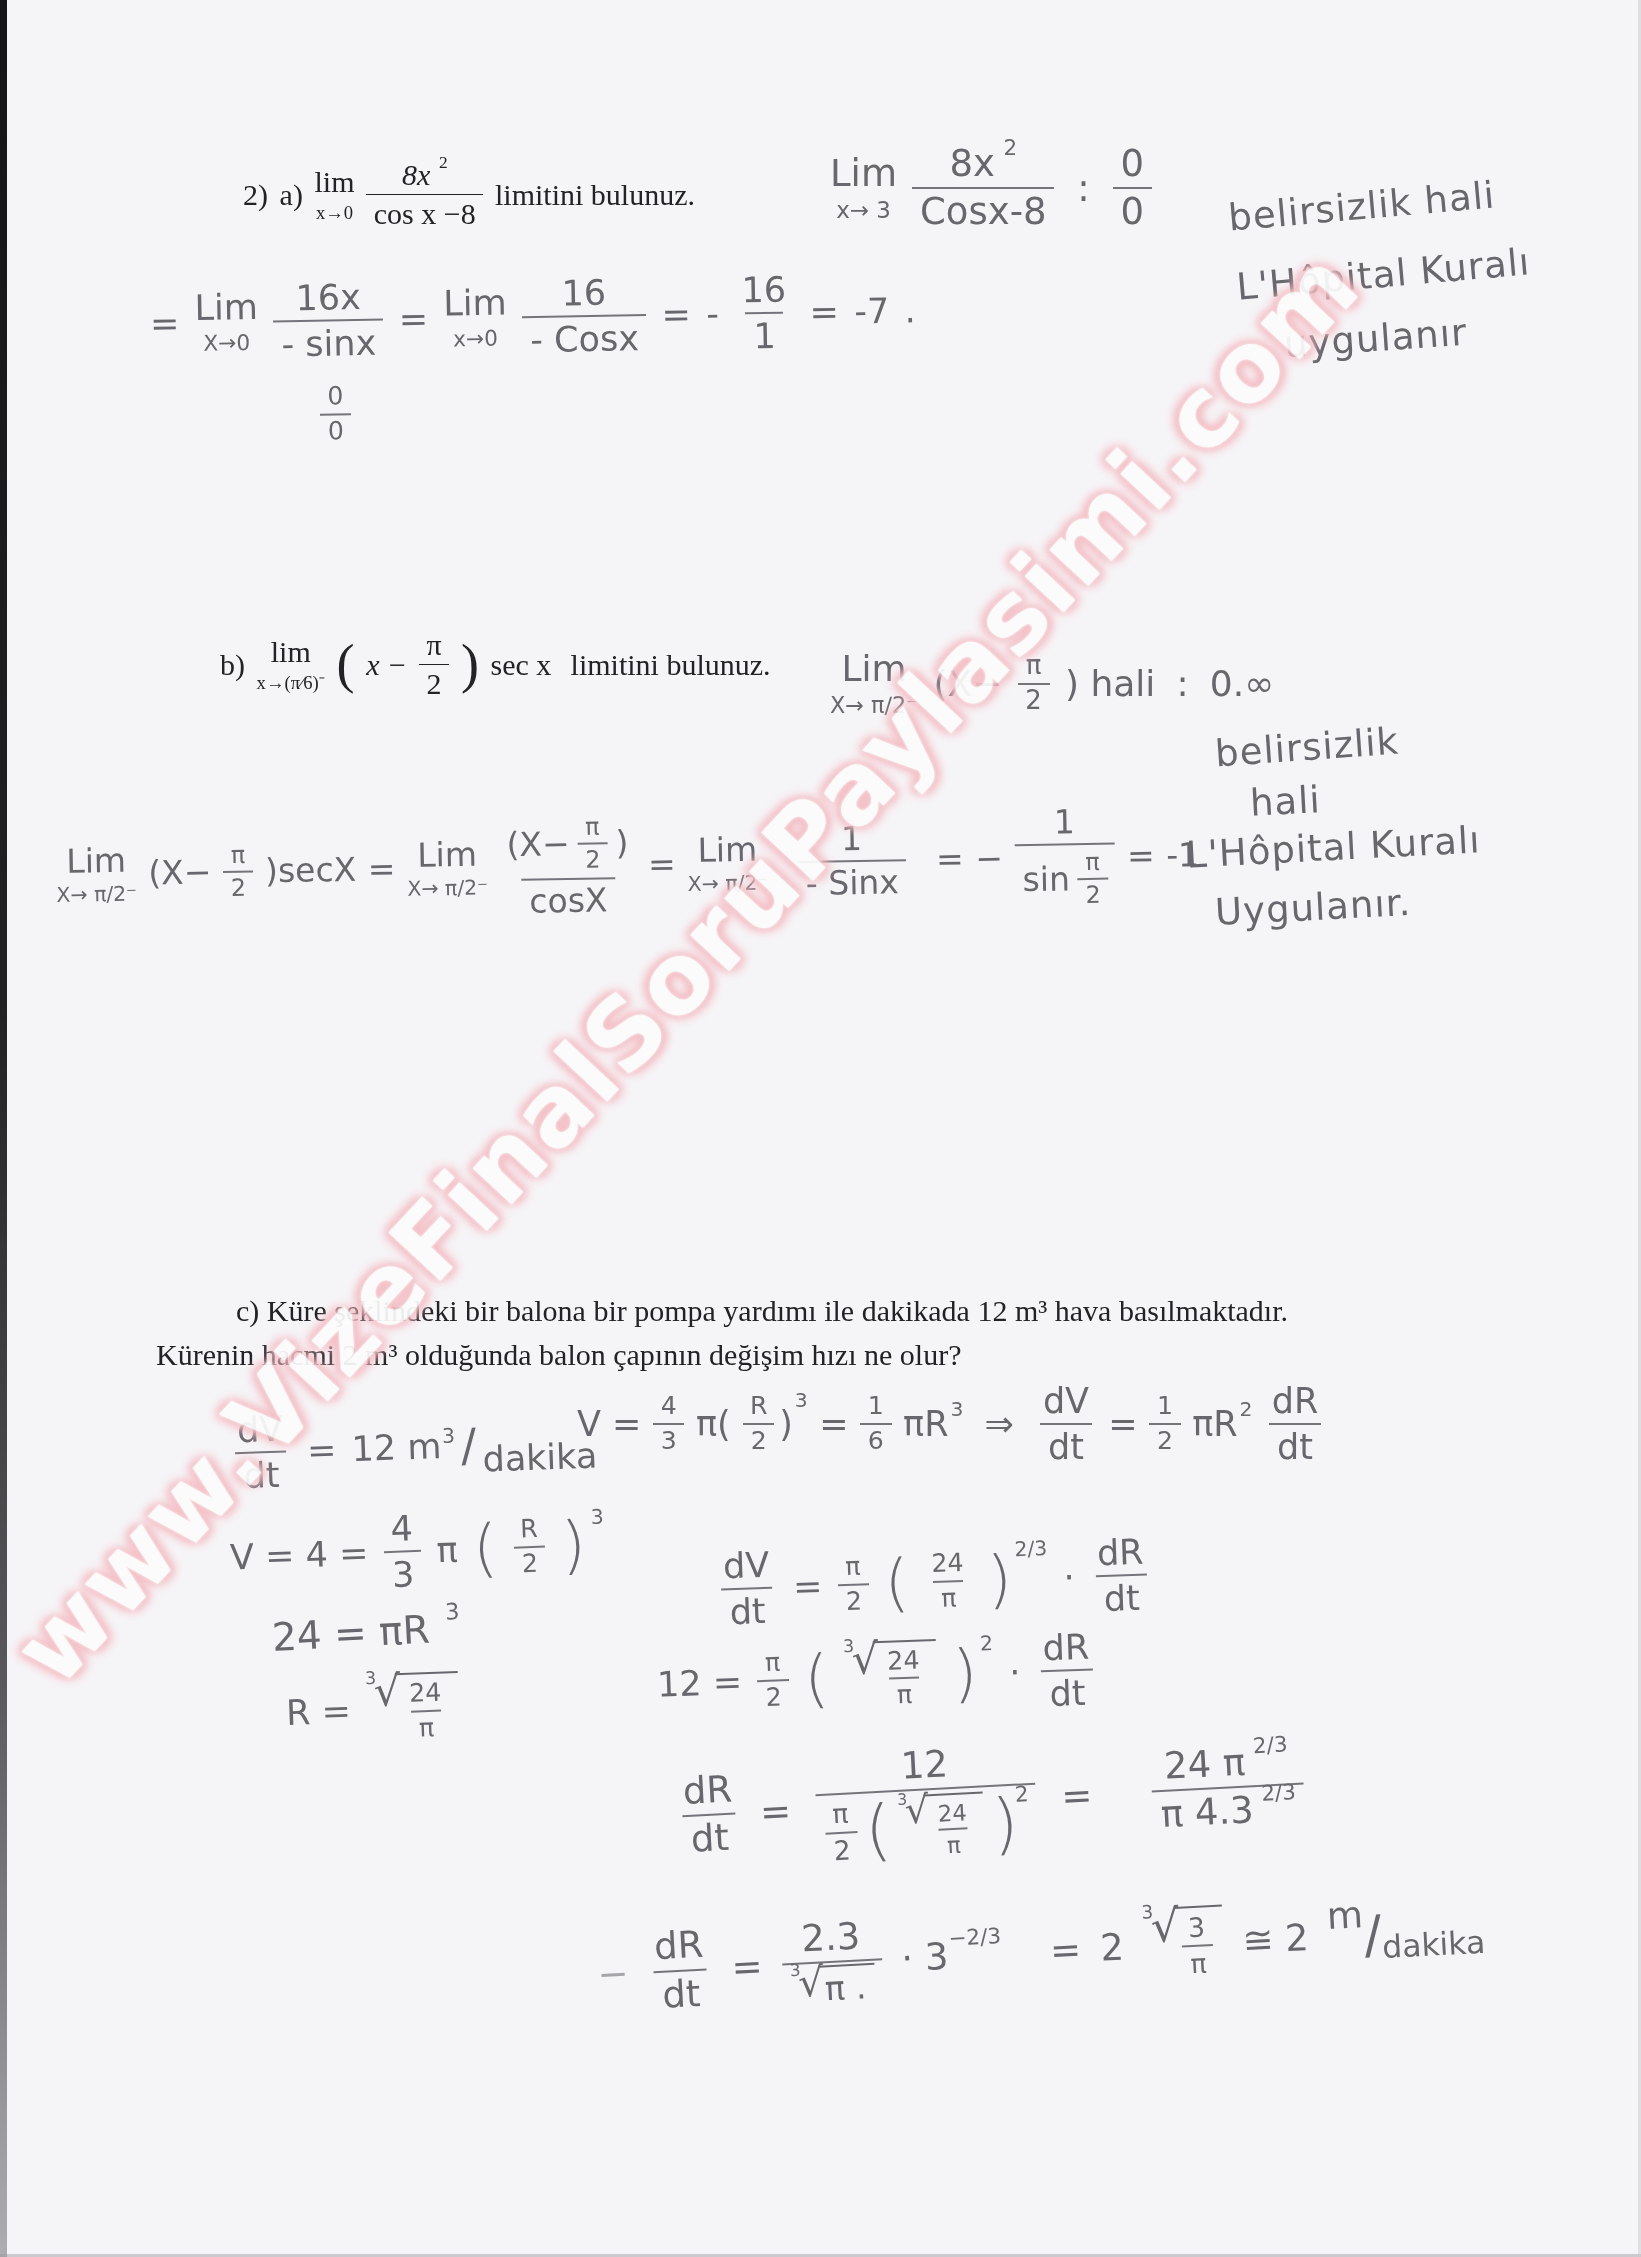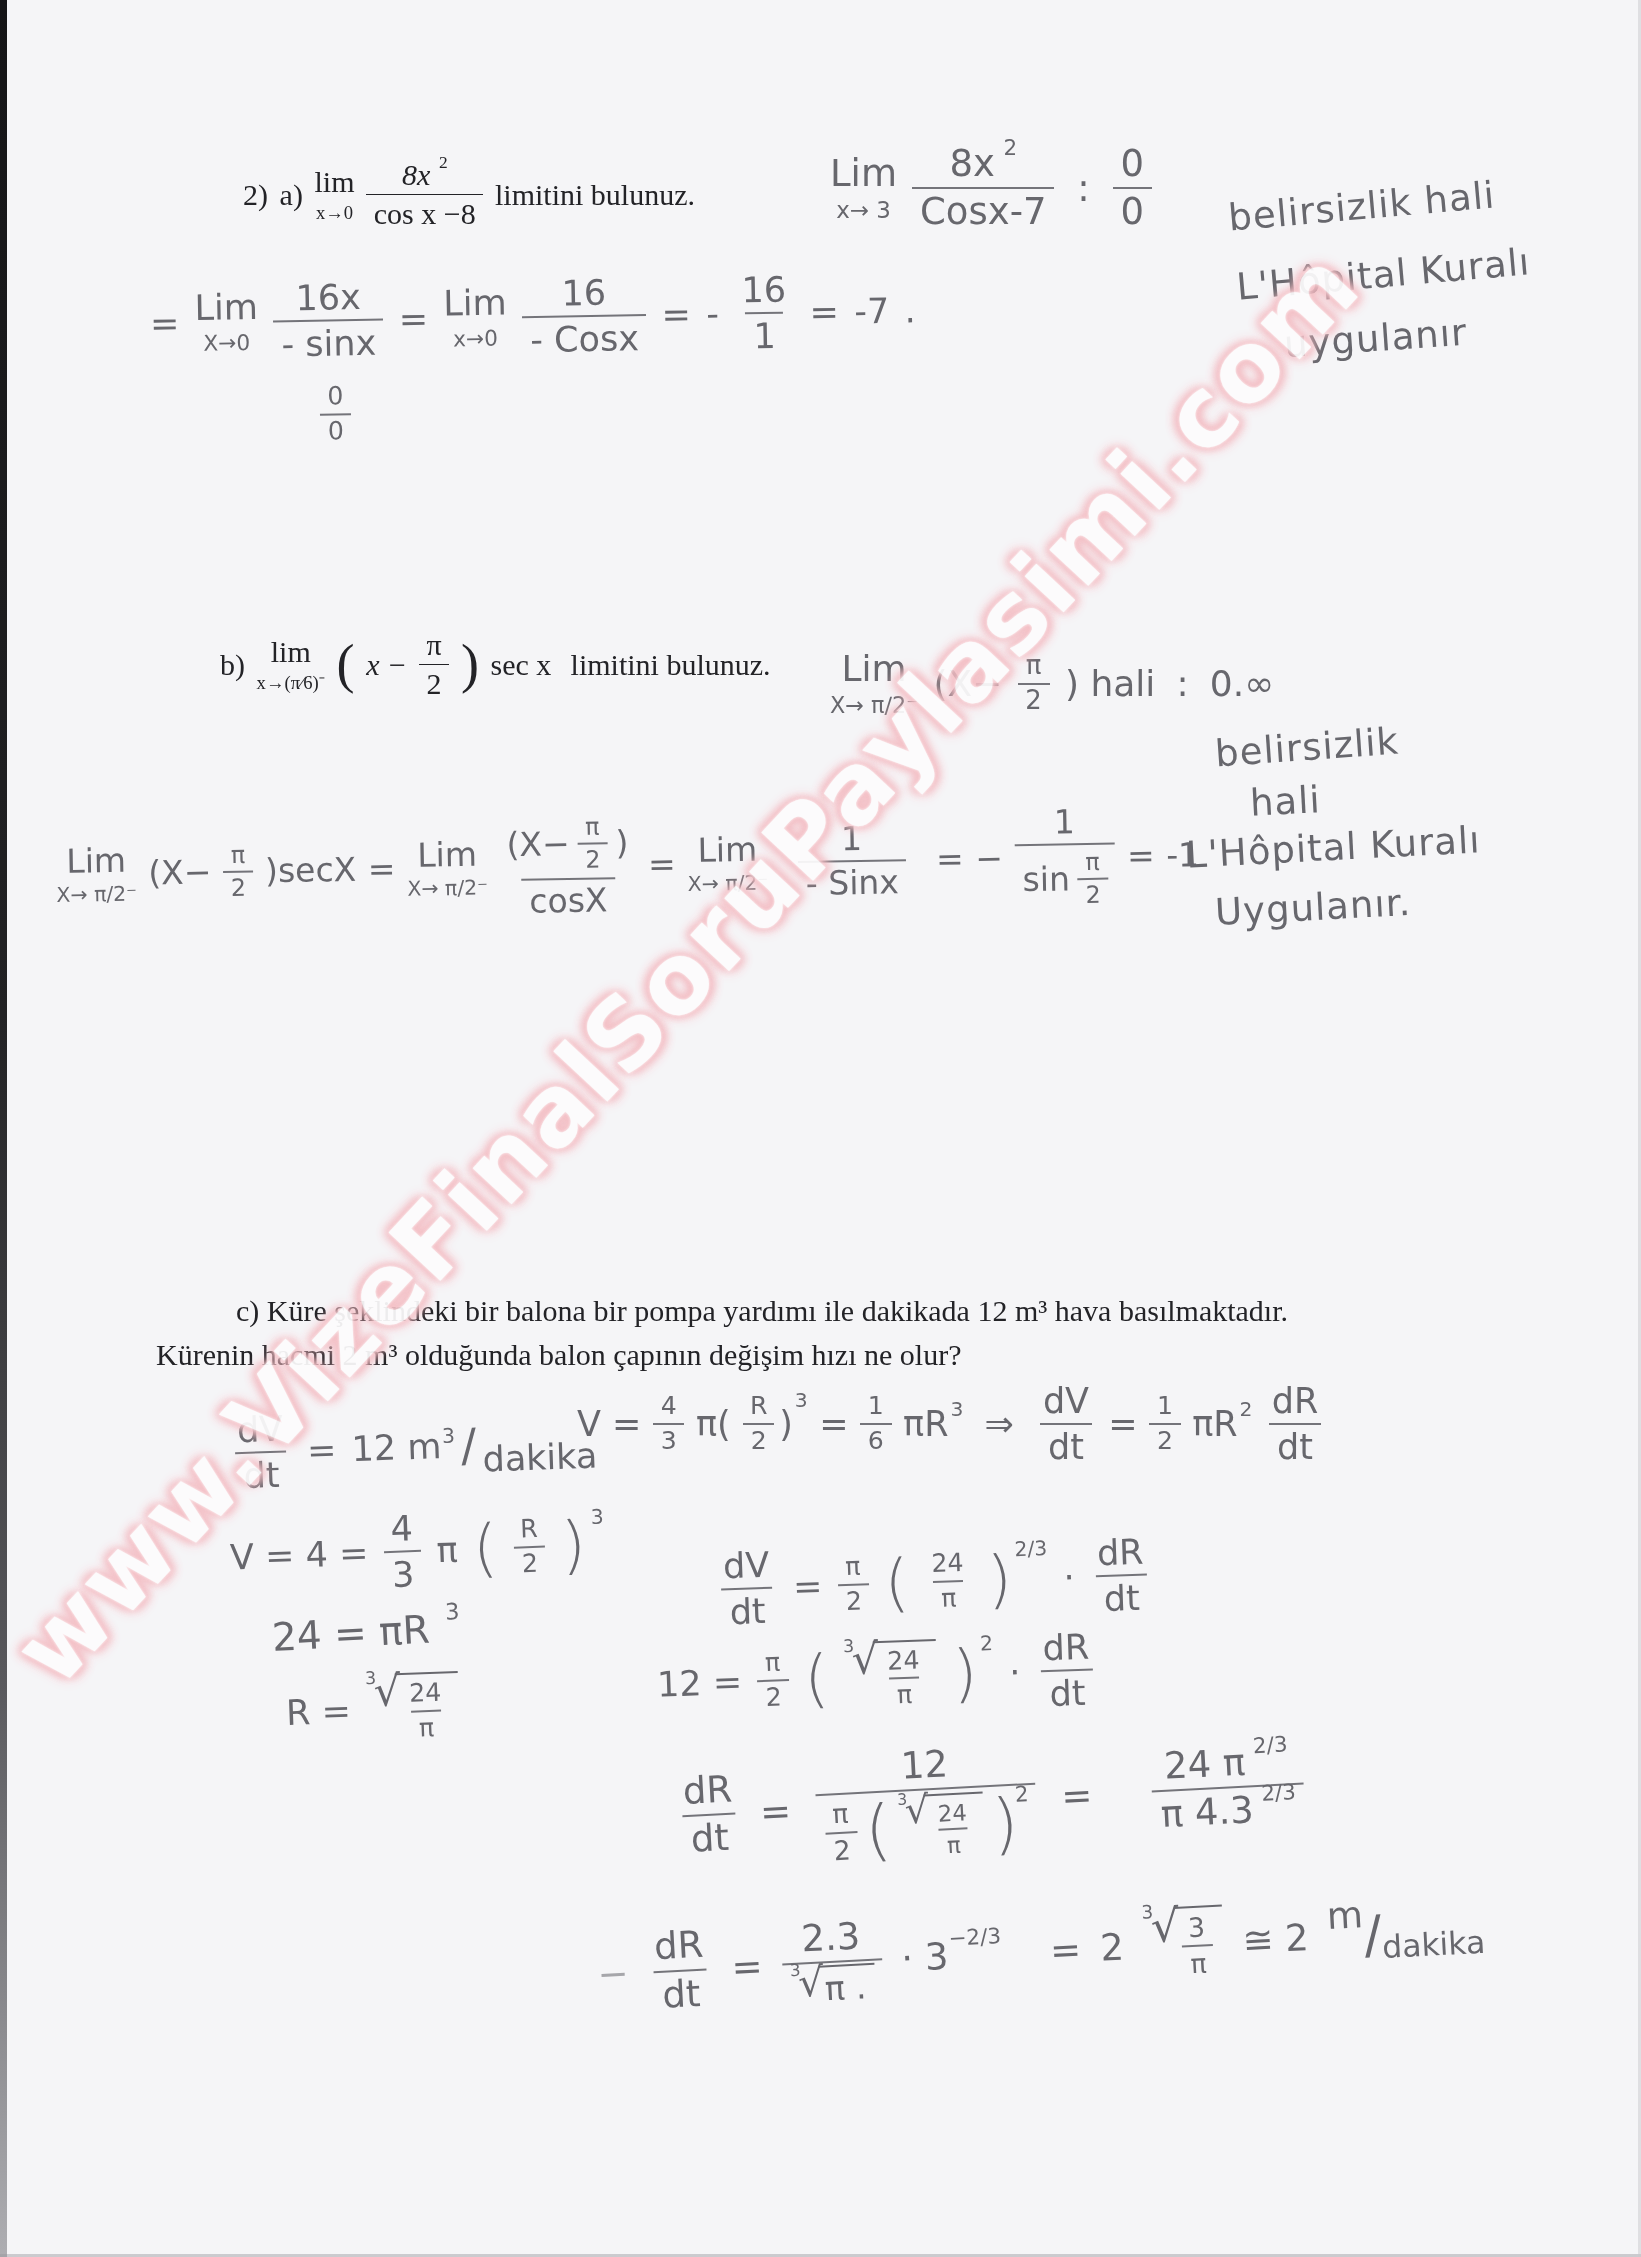--- a/index.html
+++ b/index.html
@@ -78,21 +78,21 @@
   <div class="hw" style="left:830px;top:141px;font-size:37px;">
     <span class="lm">
       <span>Lim</span>
       <span class="s">x→ 3</span>
     </span>
     <span class="fr">
       <span class="n">
           <span>8x</span>
           <span class="sp">2</span>
         </span>
-      <span class="d">Cosx-7</span>
+      <span class="d">Cosx-8</span>
     </span>
     <span style="margin:0 7.7px;">:</span>
     <span class="fr">
       <span class="n">0</span>
       <span class="d">0</span>
     </span>
   </div>
   <div class="hw note" style="left:1228px;top:185px;transform:rotate(-5deg);">
       <span>belirsizlik hali</span>
     </div>

